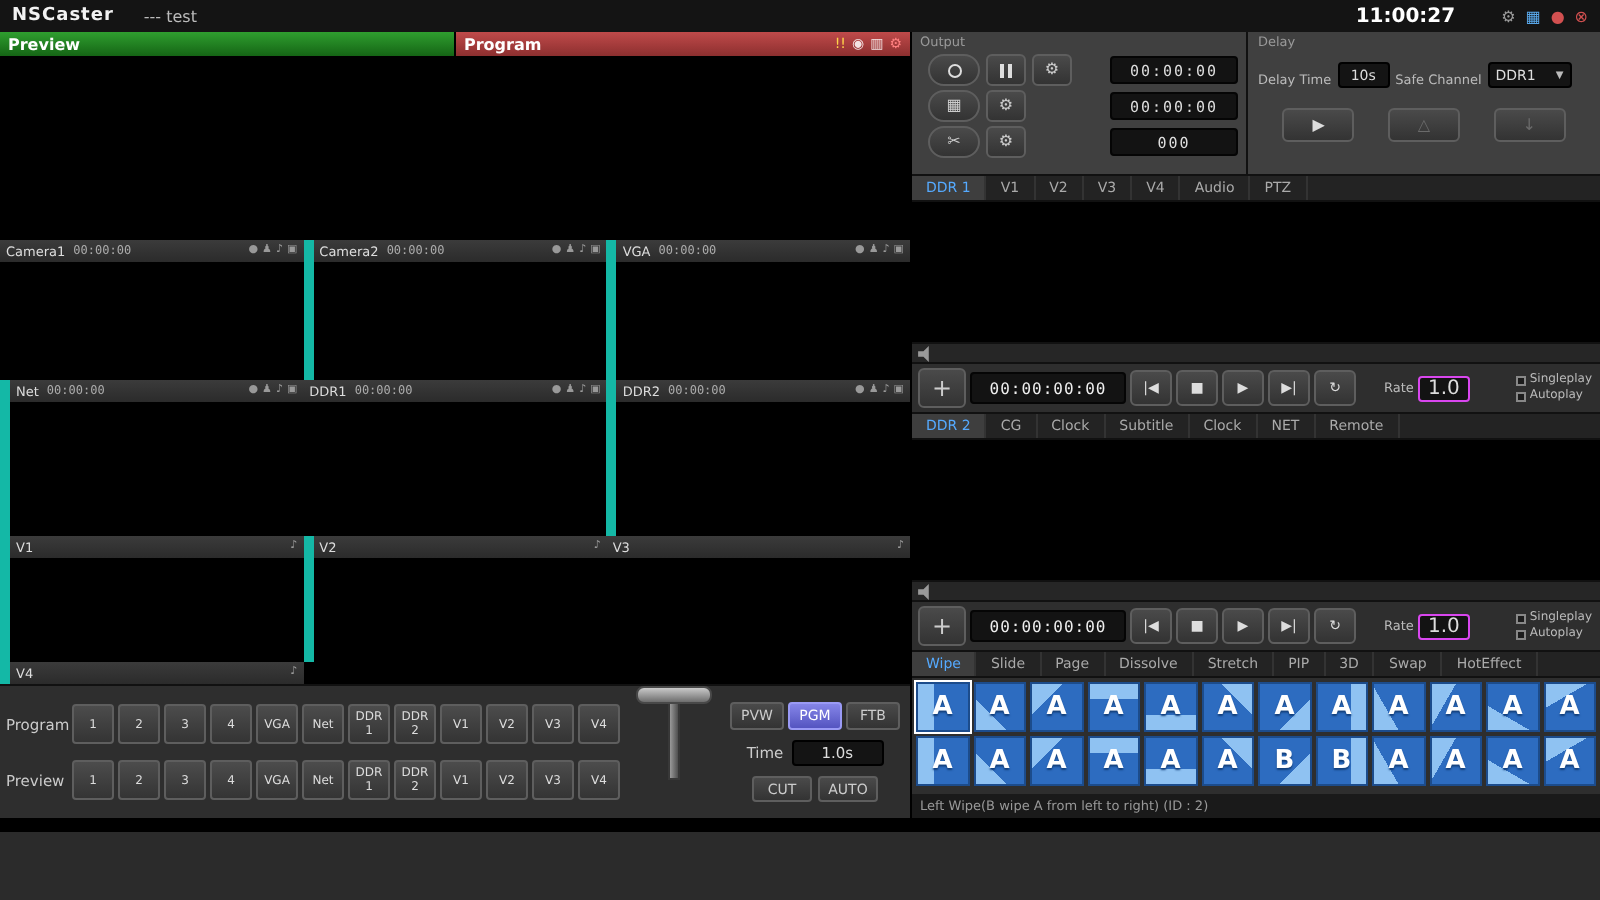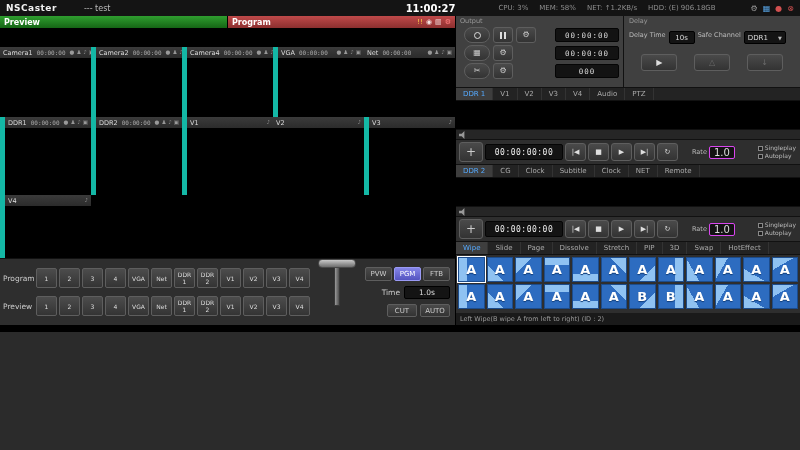--- a/index.html
+++ b/index.html
@@ -2,62 +2,62 @@
 <html><head>
 <meta charset="utf-8">
 <style>
   *{box-sizing:border-box;margin:0;padding:0}
   html,body{background:#111}
   .app{width:800px;height:450px;position:relative;overflow:hidden;background:#2b2b2b;
        font-family:"DejaVu Sans",sans-serif;user-select:none}
   button{font-family:inherit;cursor:pointer}
 
   
-  .titlebar{height:16px;background:#141414;display:flex;align-items:center;padding:0 6px;gap:27px}
+  .titlebar{height:16px;background:#141414;display:flex;align-items:center;padding:0 6px;gap:15px}
   .logo{font-size:9px;font-weight:bold;color:#f2f2f2;letter-spacing:.5px}
   .session{font-size:8px;color:#bbb}
   .clock{margin-left:auto;font-size:10px;font-weight:bold;color:#fff}
   .stats{display:flex;gap:11px;font-size:7px;color:#8f8f8f;margin-left:16px;white-space:nowrap}
   .tb-icons{display:flex;gap:5px;font-size:8px;margin-left:8px;align-items:center}
   .ic-gray{color:#9a9a9a}.ic-blue{color:#58a6e8}.ic-red{color:#d25050}
 
-  .main{display:flex;height:309px}
+  .main{display:flex;height:393px}
 
   
   .left{width:455px;display:flex;flex-direction:column}
   .pp-row{height:138px;display:flex;gap:1px;background:#000}
   .panel{flex:1;display:flex;flex-direction:column;min-width:0}
   .panel-head{height:12px;display:flex;align-items:center;padding:0 4px}
   .preview-head{background:linear-gradient(#2f9e2f,#156515)}
   .program-head{background:linear-gradient(#c04a4a,#8c2f2f)}
   .panel-title{font-size:8px;font-weight:bold;color:#fff}
   .head-icons{margin-left:auto;display:flex;gap:3px;font-size:7px;line-height:1}
   .hi-y{color:#ffd24a}.hi-w{color:#f3e3e3}.hi-r{color:#ff8080}
   .video{flex:1;background:#000}
 
-  .monitors{display:grid;grid-template-columns:repeat(5,1fr);grid-template-rows:70px 78px 63px;background:#000}
+  .monitors{display:grid;grid-template-columns:repeat(3,1fr);grid-template-rows:70px 78px 63px;background:#000}
   .mon-cell{display:flex;flex-direction:column;border-left:5px solid #14b8a6;min-width:0}
   .mon-cell:nth-child(4n+1){border-left:none}
   .mon-bar{height:11px;background:linear-gradient(#3b3b3b,#2b2b2b);display:flex;align-items:center;padding:0 3px;gap:4px}
   .mon-label{font-size:6.5px;color:#ddd;white-space:nowrap}
   .mon-tc{font-size:6px;color:#aaa;font-family:"DejaVu Sans Mono",monospace}
   .mon-icons{margin-left:auto;display:flex;gap:2px;font-size:5.5px;color:#999;line-height:1}
   .mon-video{flex:1;background:#000}
 
   .switcher{height:78px;background:#2e2e2e;border-top:1px solid #111;display:flex;align-items:center;padding:0 3px}
   .bus-rows{display:flex;flex-direction:column;gap:8px}
   .bus-row{display:flex;align-items:center;gap:3px}
   .bus-label{width:30px;font-size:7.5px;color:#ccc}
   .bus-buttons{display:flex;gap:2px}
   .bus-btn{width:21px;height:20px;background:linear-gradient(#4c4c4c,#343434);border:1px solid #5e5e5e;
            border-radius:2px;color:#ddd;font-size:6px;line-height:7px;padding:0;text-align:center}
   .tbar{width:52px;height:66px;display:flex;flex-direction:column;align-items:center;margin:0 1px}
   .tbar-handle{width:38px;height:9px;border-radius:4px;background:linear-gradient(#c9c9c9,#6d6d6d);border:1px solid #484848}
   .tbar-stem{width:6px;height:38px;background:linear-gradient(90deg,#9a9a9a,#4f4f4f);border:1px solid #383838;border-top:none}
-  .trans-controls{margin-left:auto;display:flex;flex-direction:column;gap:5px;align-items:flex-end;padding-right:2px}
+  .trans-controls{margin-left:auto;display:flex;flex-direction:column;gap:5px;align-items:center;padding-right:2px}
   .mode-row{display:flex;gap:2px}
   .mode-btn{width:27px;height:14px;background:linear-gradient(#4a4a4a,#333);border:1px solid #5e5e5e;
             border-radius:2px;color:#ccc;font-size:7px;padding:0}
   .mode-btn.active{background:linear-gradient(#8585e8,#5454c0);border-color:#9a9af5;color:#fff}
   .time-row{display:flex;align-items:center;gap:4px;font-size:7.5px;color:#ccc}
   .time-box{width:46px;height:13px;background:#141414;border:1px solid #000;border-radius:2px;color:#ddd;
             font-size:7.5px;display:flex;align-items:center;justify-content:center}
   .cutauto-row{display:flex;gap:3px}
   .ca-btn{width:30px;height:13px;background:linear-gradient(#4a4a4a,#333);border:1px solid #5e5e5e;
           border-radius:2px;color:#ccc;font-size:7px;padding:0}
@@ -73,21 +73,21 @@
   .rec-dot{width:7px;height:7px;border-radius:50%;border:1.5px solid #ddd;display:block}
   .sm-btn{width:20px;height:16px;border-radius:3px;background:linear-gradient(#4a4a4a,#333);border:1px solid #5e5e5e;
           color:#ccc;font-size:8px;display:flex;align-items:center;justify-content:center;padding:0;line-height:1}
   .sm-btn.wide{width:26px;border-radius:8px}
   .pause-icon{display:flex;gap:2px}
   .pause-icon i{width:2px;height:7px;background:#ddd;display:block}
   .tc-box{margin-left:auto;width:64px;height:14px;background:#131313;border:1px solid #050505;color:#ddd;
           font-size:7.5px;font-family:"DejaVu Sans Mono",monospace;letter-spacing:1px;display:flex;
           align-items:center;justify-content:center;border-radius:2px}
   .delay{flex:1;padding:1px 5px;display:flex;flex-direction:column}
-  .delay-row{display:flex;align-items:flex-start;gap:3px;margin-top:5px}
+  .delay-row{display:flex;align-items:flex-end;gap:3px;margin-top:5px}
   .dl-label{font-size:6.5px;color:#bbb;white-space:nowrap}
   .dl-box{height:13px;background:#141414;border:1px solid #000;border-radius:2px;color:#ddd;font-size:7px;
           display:flex;align-items:center;justify-content:center;padding:0 3px;min-width:26px}
   .dl-box.dd{min-width:42px;justify-content:space-between;gap:3px}
   .caret{font-size:5px;color:#bbb}
   .delay-btns{display:flex;justify-content:space-around;margin-top:10px;padding:0 4px}
   .dl-btn{width:36px;height:17px;border-radius:3px;background:linear-gradient(#4a4a4a,#333);
           border:1px solid #5e5e5e;color:#ddd;font-size:8px;padding:0;line-height:1}
   .dl-btn.dim{color:#6a6a6a}
 
@@ -127,26 +127,20 @@
 </style>
 </head>
 <body>
 
 <div class="app">
 
   <header class="titlebar">
     <span class="logo">NSCaster</span>
     <span class="session">--- test</span>
     <span class="clock">11:00:27</span>
-    <span class="stats">
-      <span>CPU:  3%</span>
-      <span>MEM: 58%</span>
-      <span>NET: ↑1.2KB/s</span>
-      <span>HDD: (E) 906.18GB</span>
-    </span>
     <span class="tb-icons">
       <span class="ic-gray">⚙</span>
       <span class="ic-blue">▦</span>
       <span class="ic-red">●</span>
       <span class="ic-red">⊗</span>
     </span>
   </header>
 
   <div class="main">
 
@@ -183,33 +177,20 @@
                 <span class="mi">♟</span>
                 <span class="mi">♪</span>
                 <span class="mi">▣</span>
               </span>
             </div>
             <div class="mon-video"></div>
           </div>
           <div class="mon-cell">
             <div class="mon-bar">
               <span class="mon-label">Camera2</span>
-              <span class="mon-tc">00:00:00</span>
-              <span class="mon-icons">
-                <span class="mi">●</span>
-                <span class="mi">♟</span>
-                <span class="mi">♪</span>
-                <span class="mi">▣</span>
-              </span>
-            </div>
-            <div class="mon-video"></div>
-          </div>
-          <div class="mon-cell">
-            <div class="mon-bar">
-              <span class="mon-label">Camera4</span>
               <span class="mon-tc">00:00:00</span>
               <span class="mon-icons">
                 <span class="mi">●</span>
                 <span class="mi">♟</span>
                 <span class="mi">♪</span>
                 <span class="mi">▣</span>
               </span>
             </div>
             <div class="mon-video"></div>
           </div>

